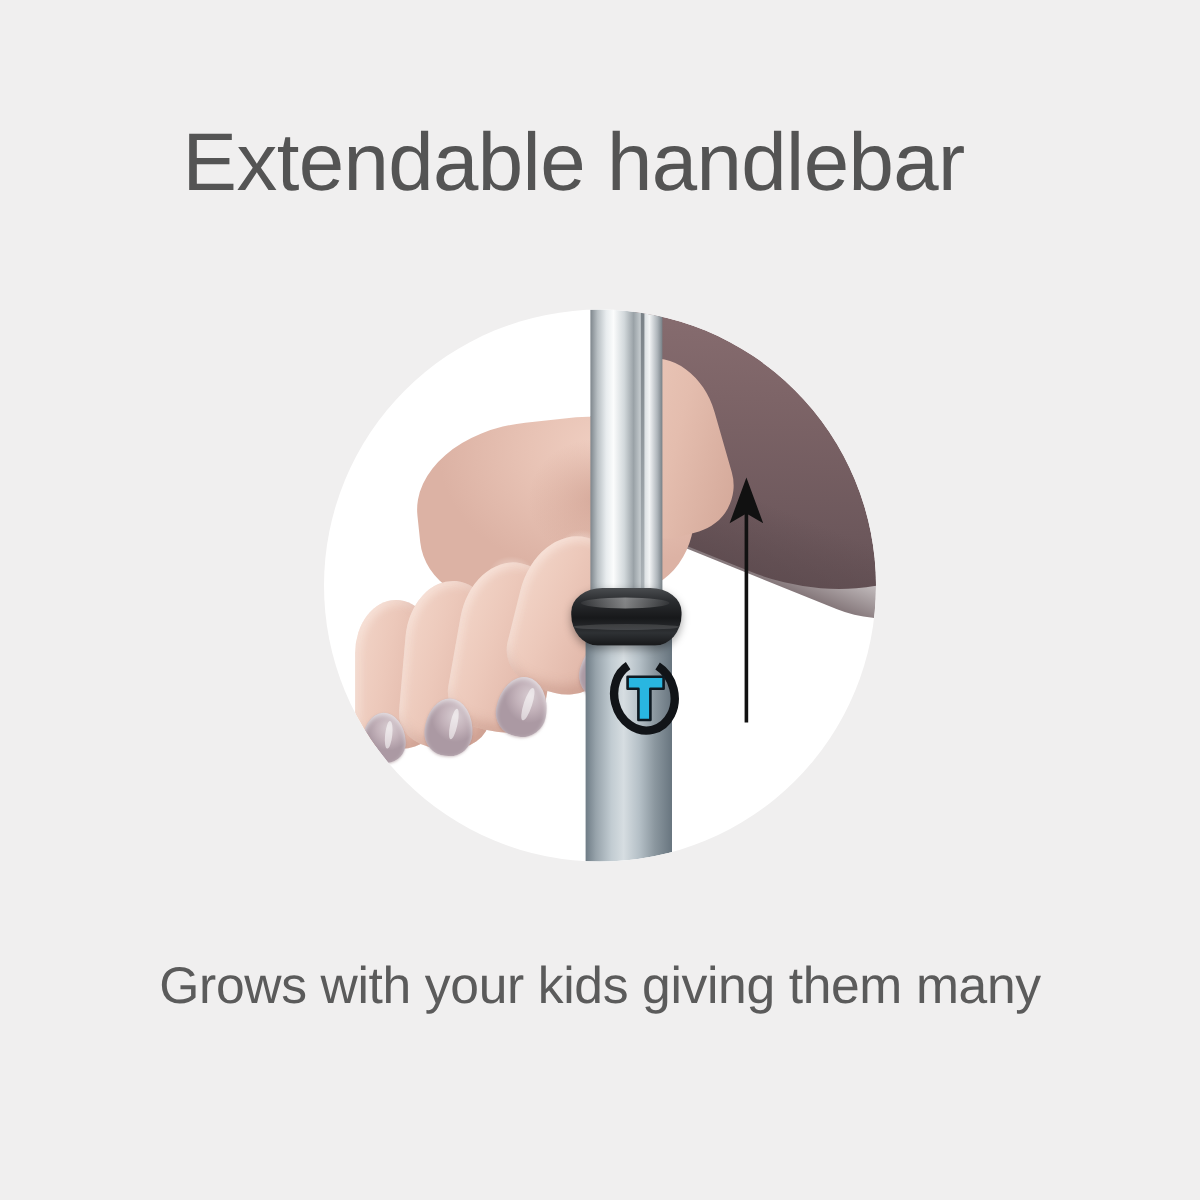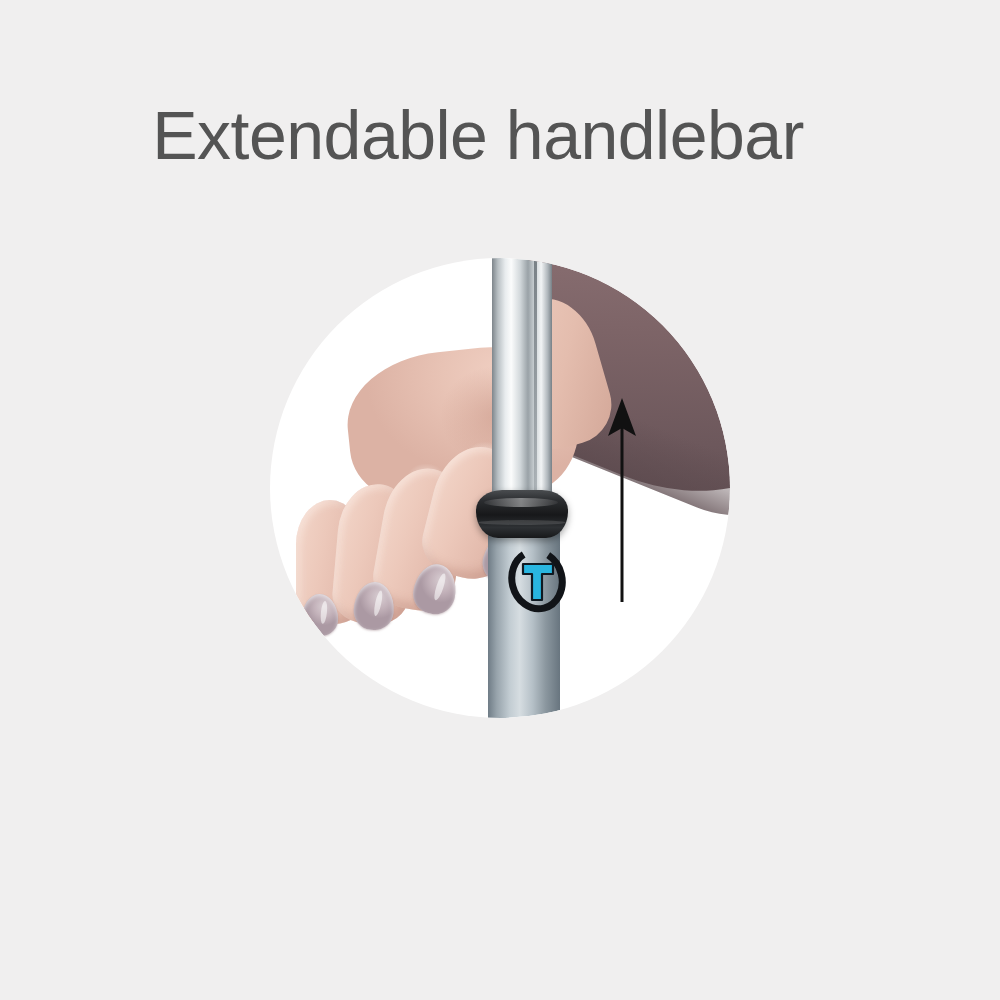--- a/index.html
+++ b/index.html
@@ -341,15 +341,16 @@
               <polygon points="22,2 36,40 22,32 8,40" fill="#111111"></polygon>
             </svg>
           </div>
         </div>
 
       </div>
     </div>
   </div>
 
   <div class="caption">
+    <span class="line">Grows with your kids giving them many</span>
   </div>
 
 </div>
 
 </body></html>

